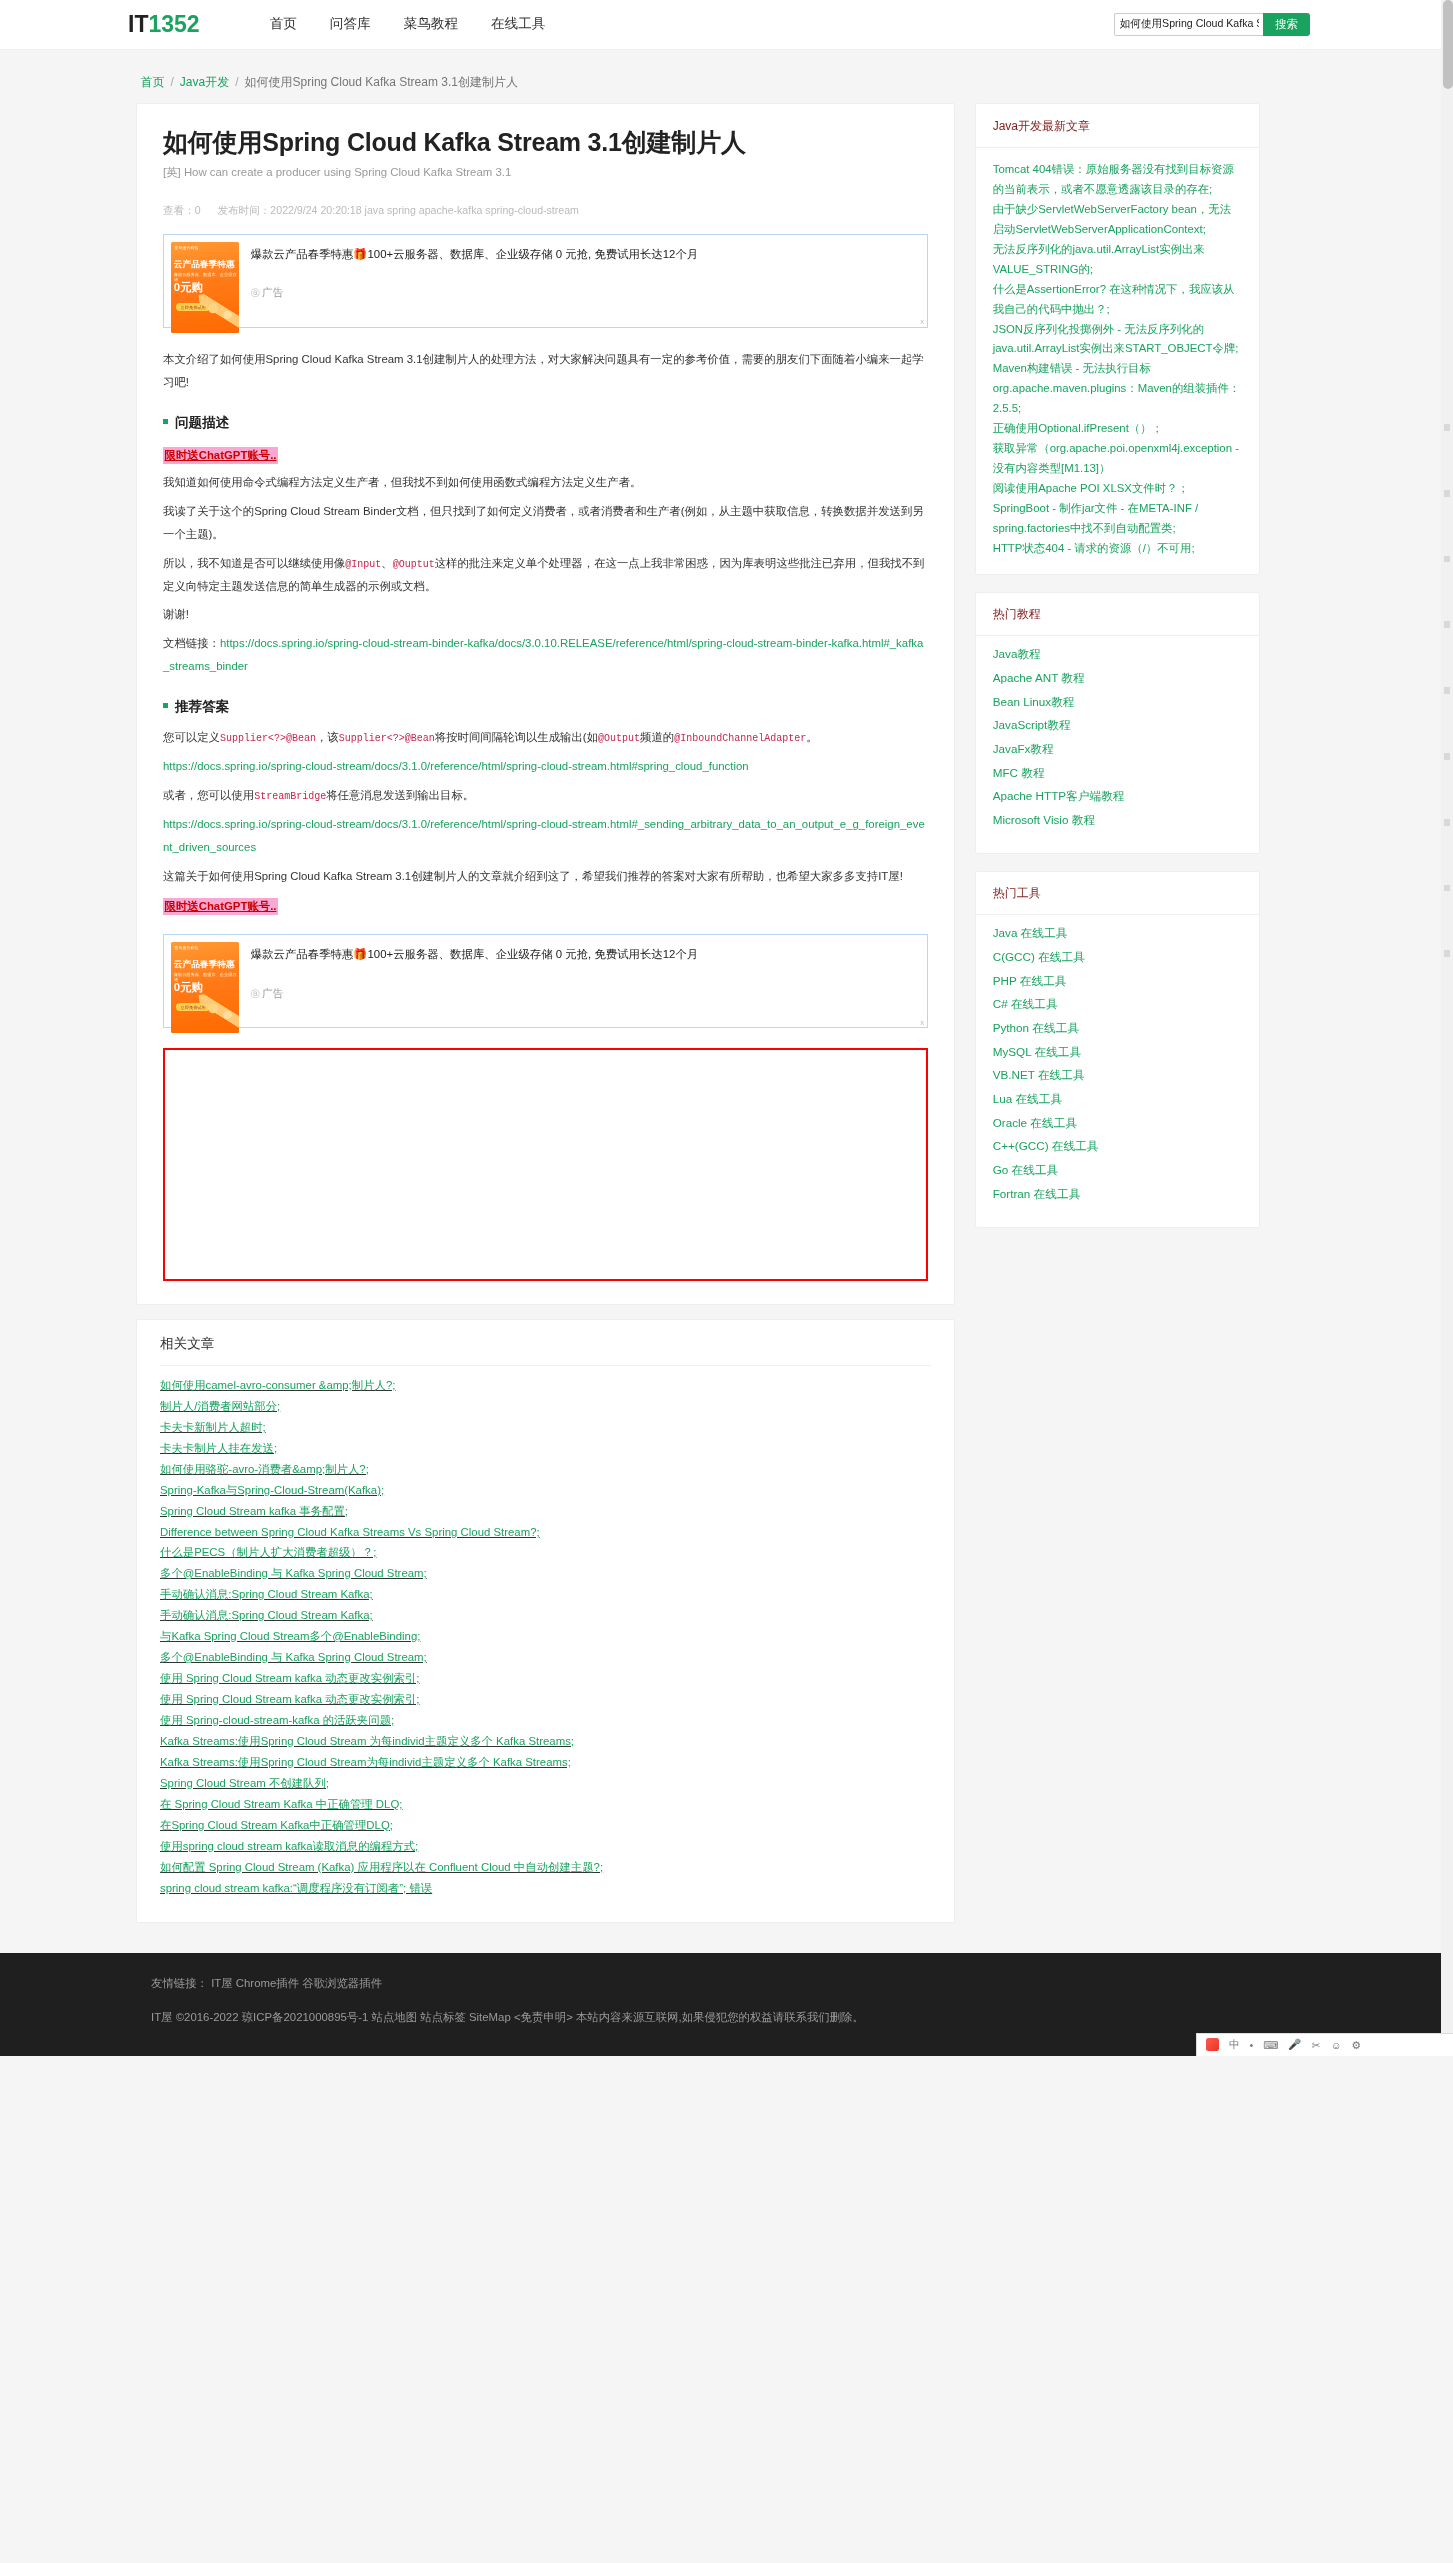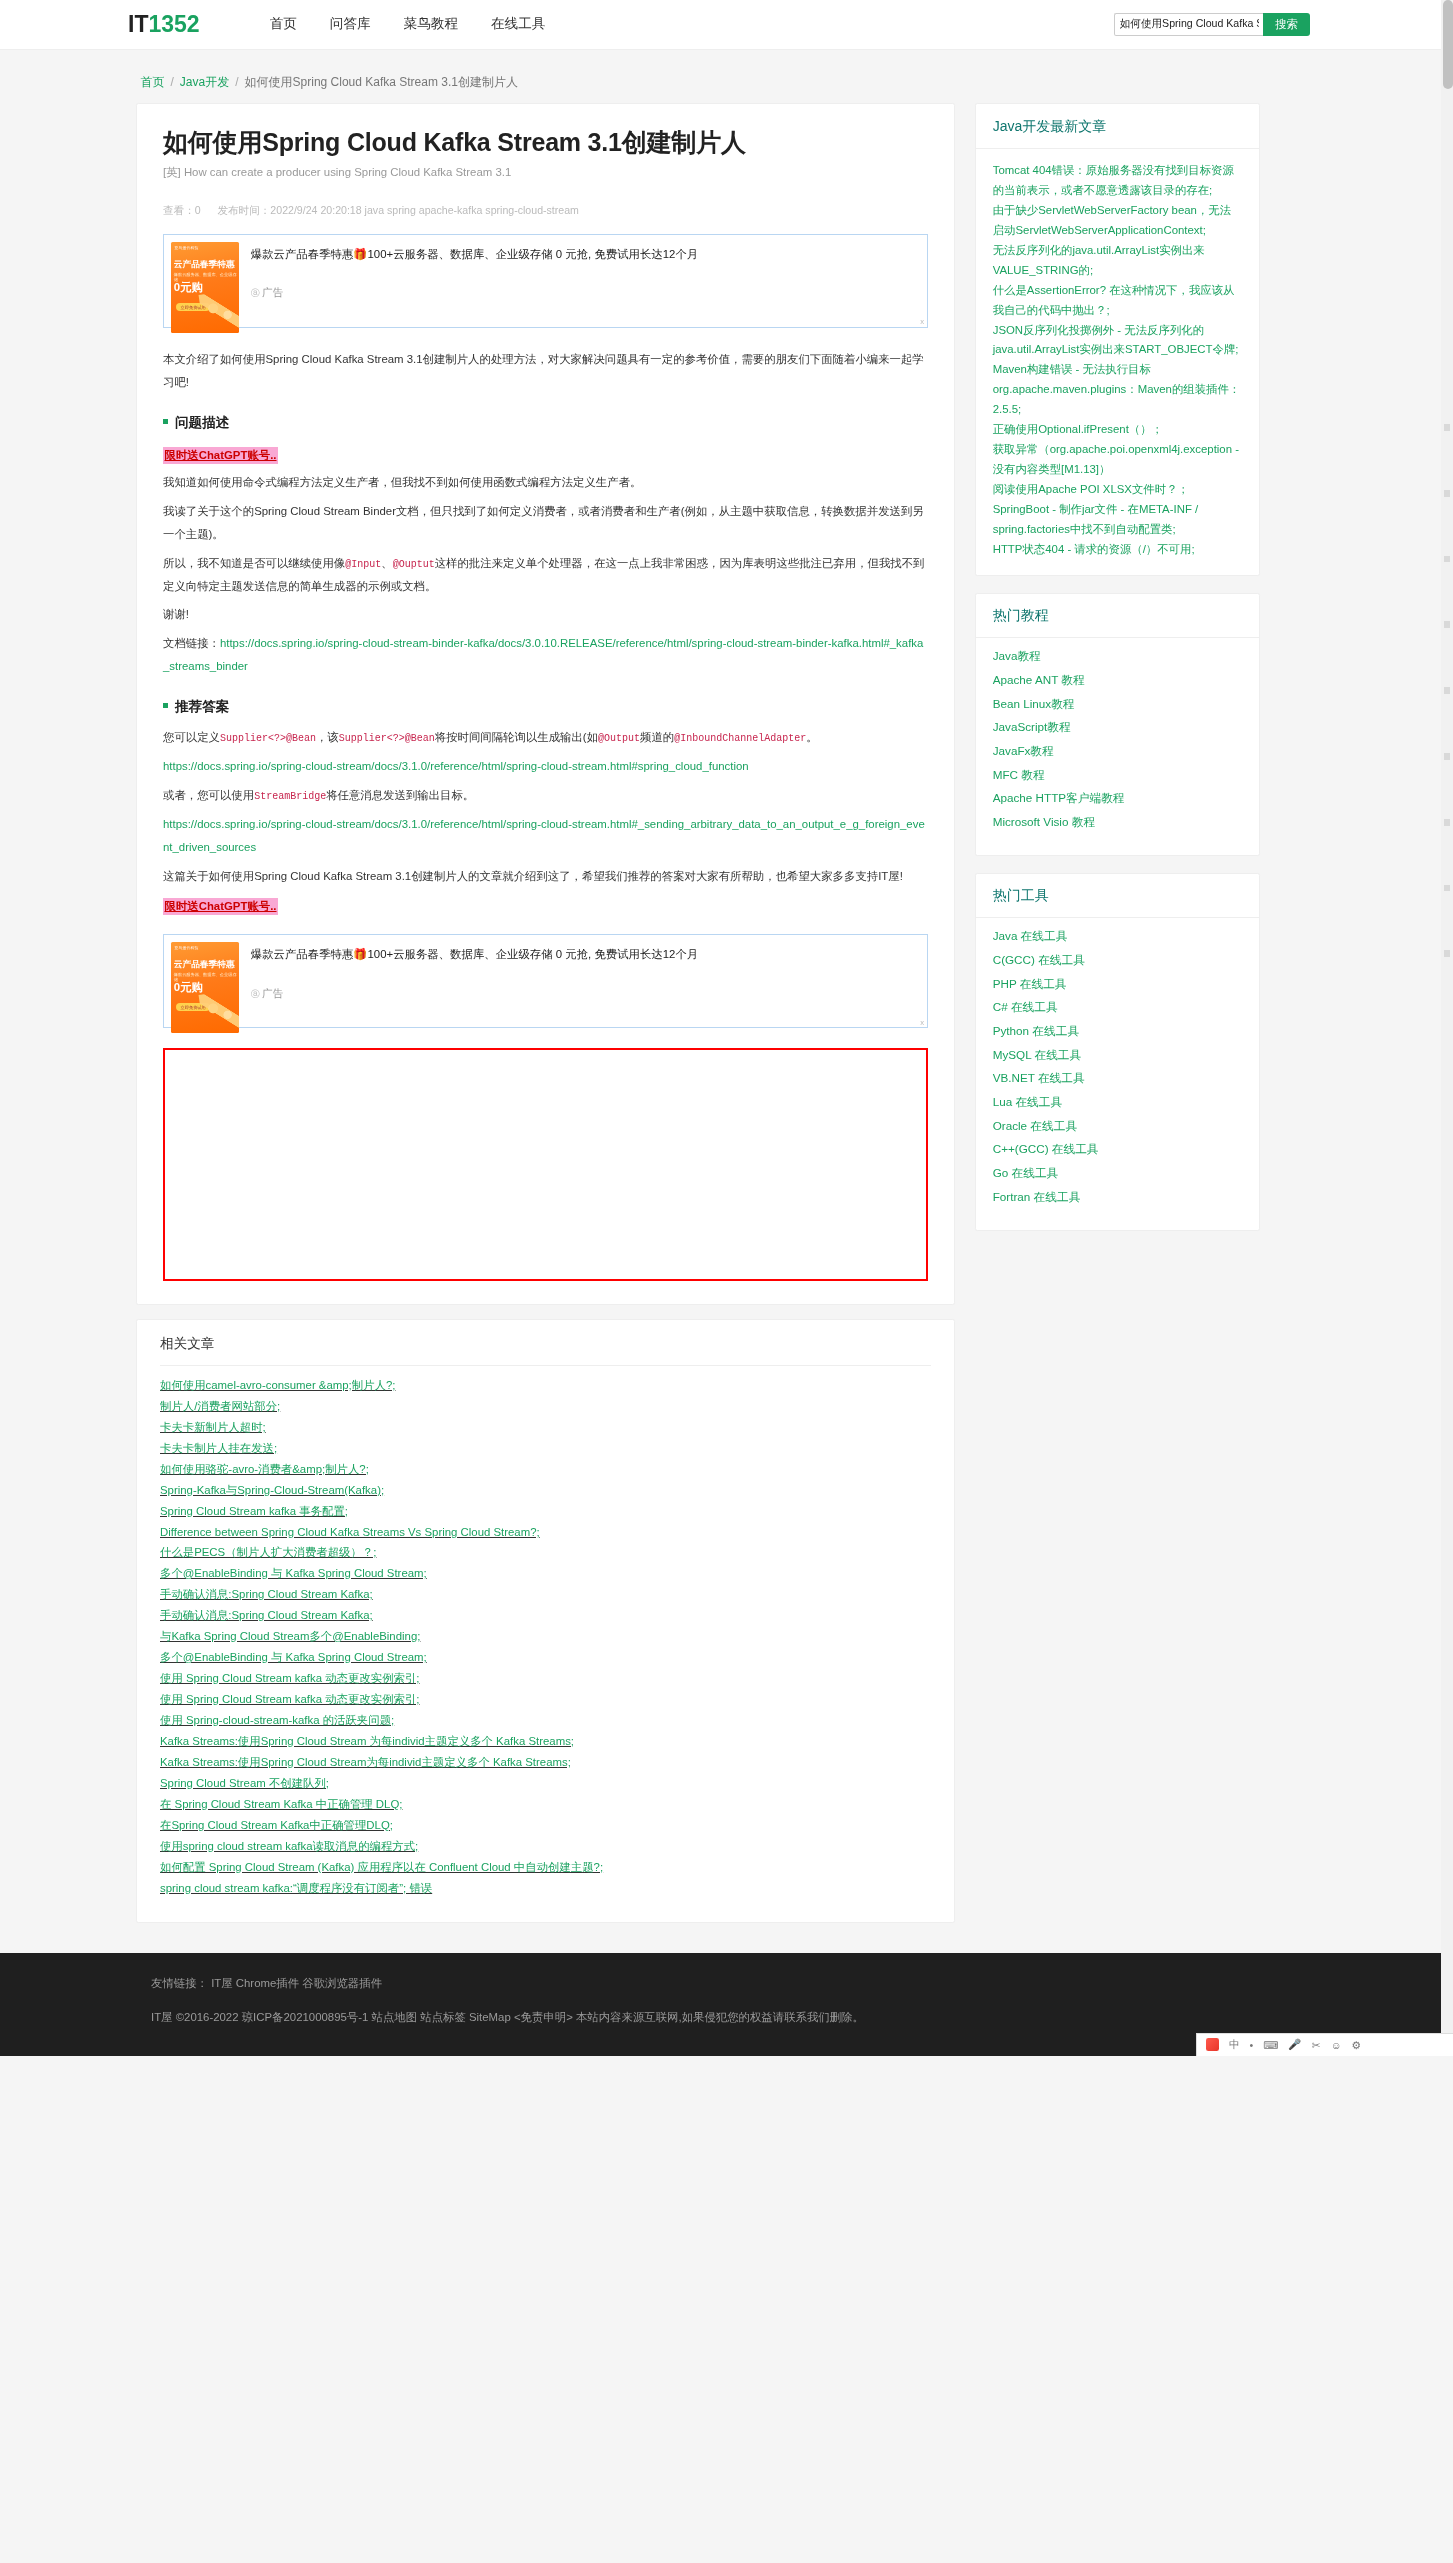--- a/index.html
+++ b/index.html
@@ -123,21 +123,21 @@
 
   
   .related { margin-top:13.6px; padding:15px 23px 20px 23px; }
   .related h3 { font-size:13.6px; color:#333; font-weight:400; margin:0 0 4.5px 0; padding-bottom:12px; border-bottom:0.8px solid #eee; }
   .related ul { list-style:none; margin:12px 0 0 0; padding:0;text-decoration:underline; }
   .related li { margin-bottom:6px; }
   .related li a { color:#1aa260; font-size:11.4px; text-decoration:none; }
 
   
   .panel { margin-bottom:16.7px; }
-  .panel .ph { font-size:14px; color:#0f766e; padding:13.6px 16.7px 12px 16.7px; border-bottom:0.8px solid #eee; font-weight:400; }
+  .panel .ph { font-size:12px; color:#7f1d1d; padding:13.6px 16.7px 12px 16.7px; border-bottom:0.8px solid #eee; font-weight:400; }
   .panel .pb { padding:12px 16.7px 15px 16.7px; }
   .panel .pb a.art { display:block; color:#1aa260; font-size:11.4px; line-height:1.75; text-decoration:none; margin-bottom:0px; }
   .panel .pb a.row { display:block; color:#1aa260; font-size:11.7px; line-height:1.0; text-decoration:none; margin-bottom:12px; }
 
   
   .footer { background:#1f1f1f; color:#9a9a9a; margin-top:30px; padding:23px 0 30px 0; }
   .footer-inner { width:1182px; margin:0 auto; padding-left:15px; }
   .footer .fl { font-size:11.4px; margin-bottom:16.7px; }
   .footer .fl a, .footer .fc a { color:#9a9a9a; text-decoration:none; }
   .footer .fc { font-size:11.4px; line-height:1.6; }

